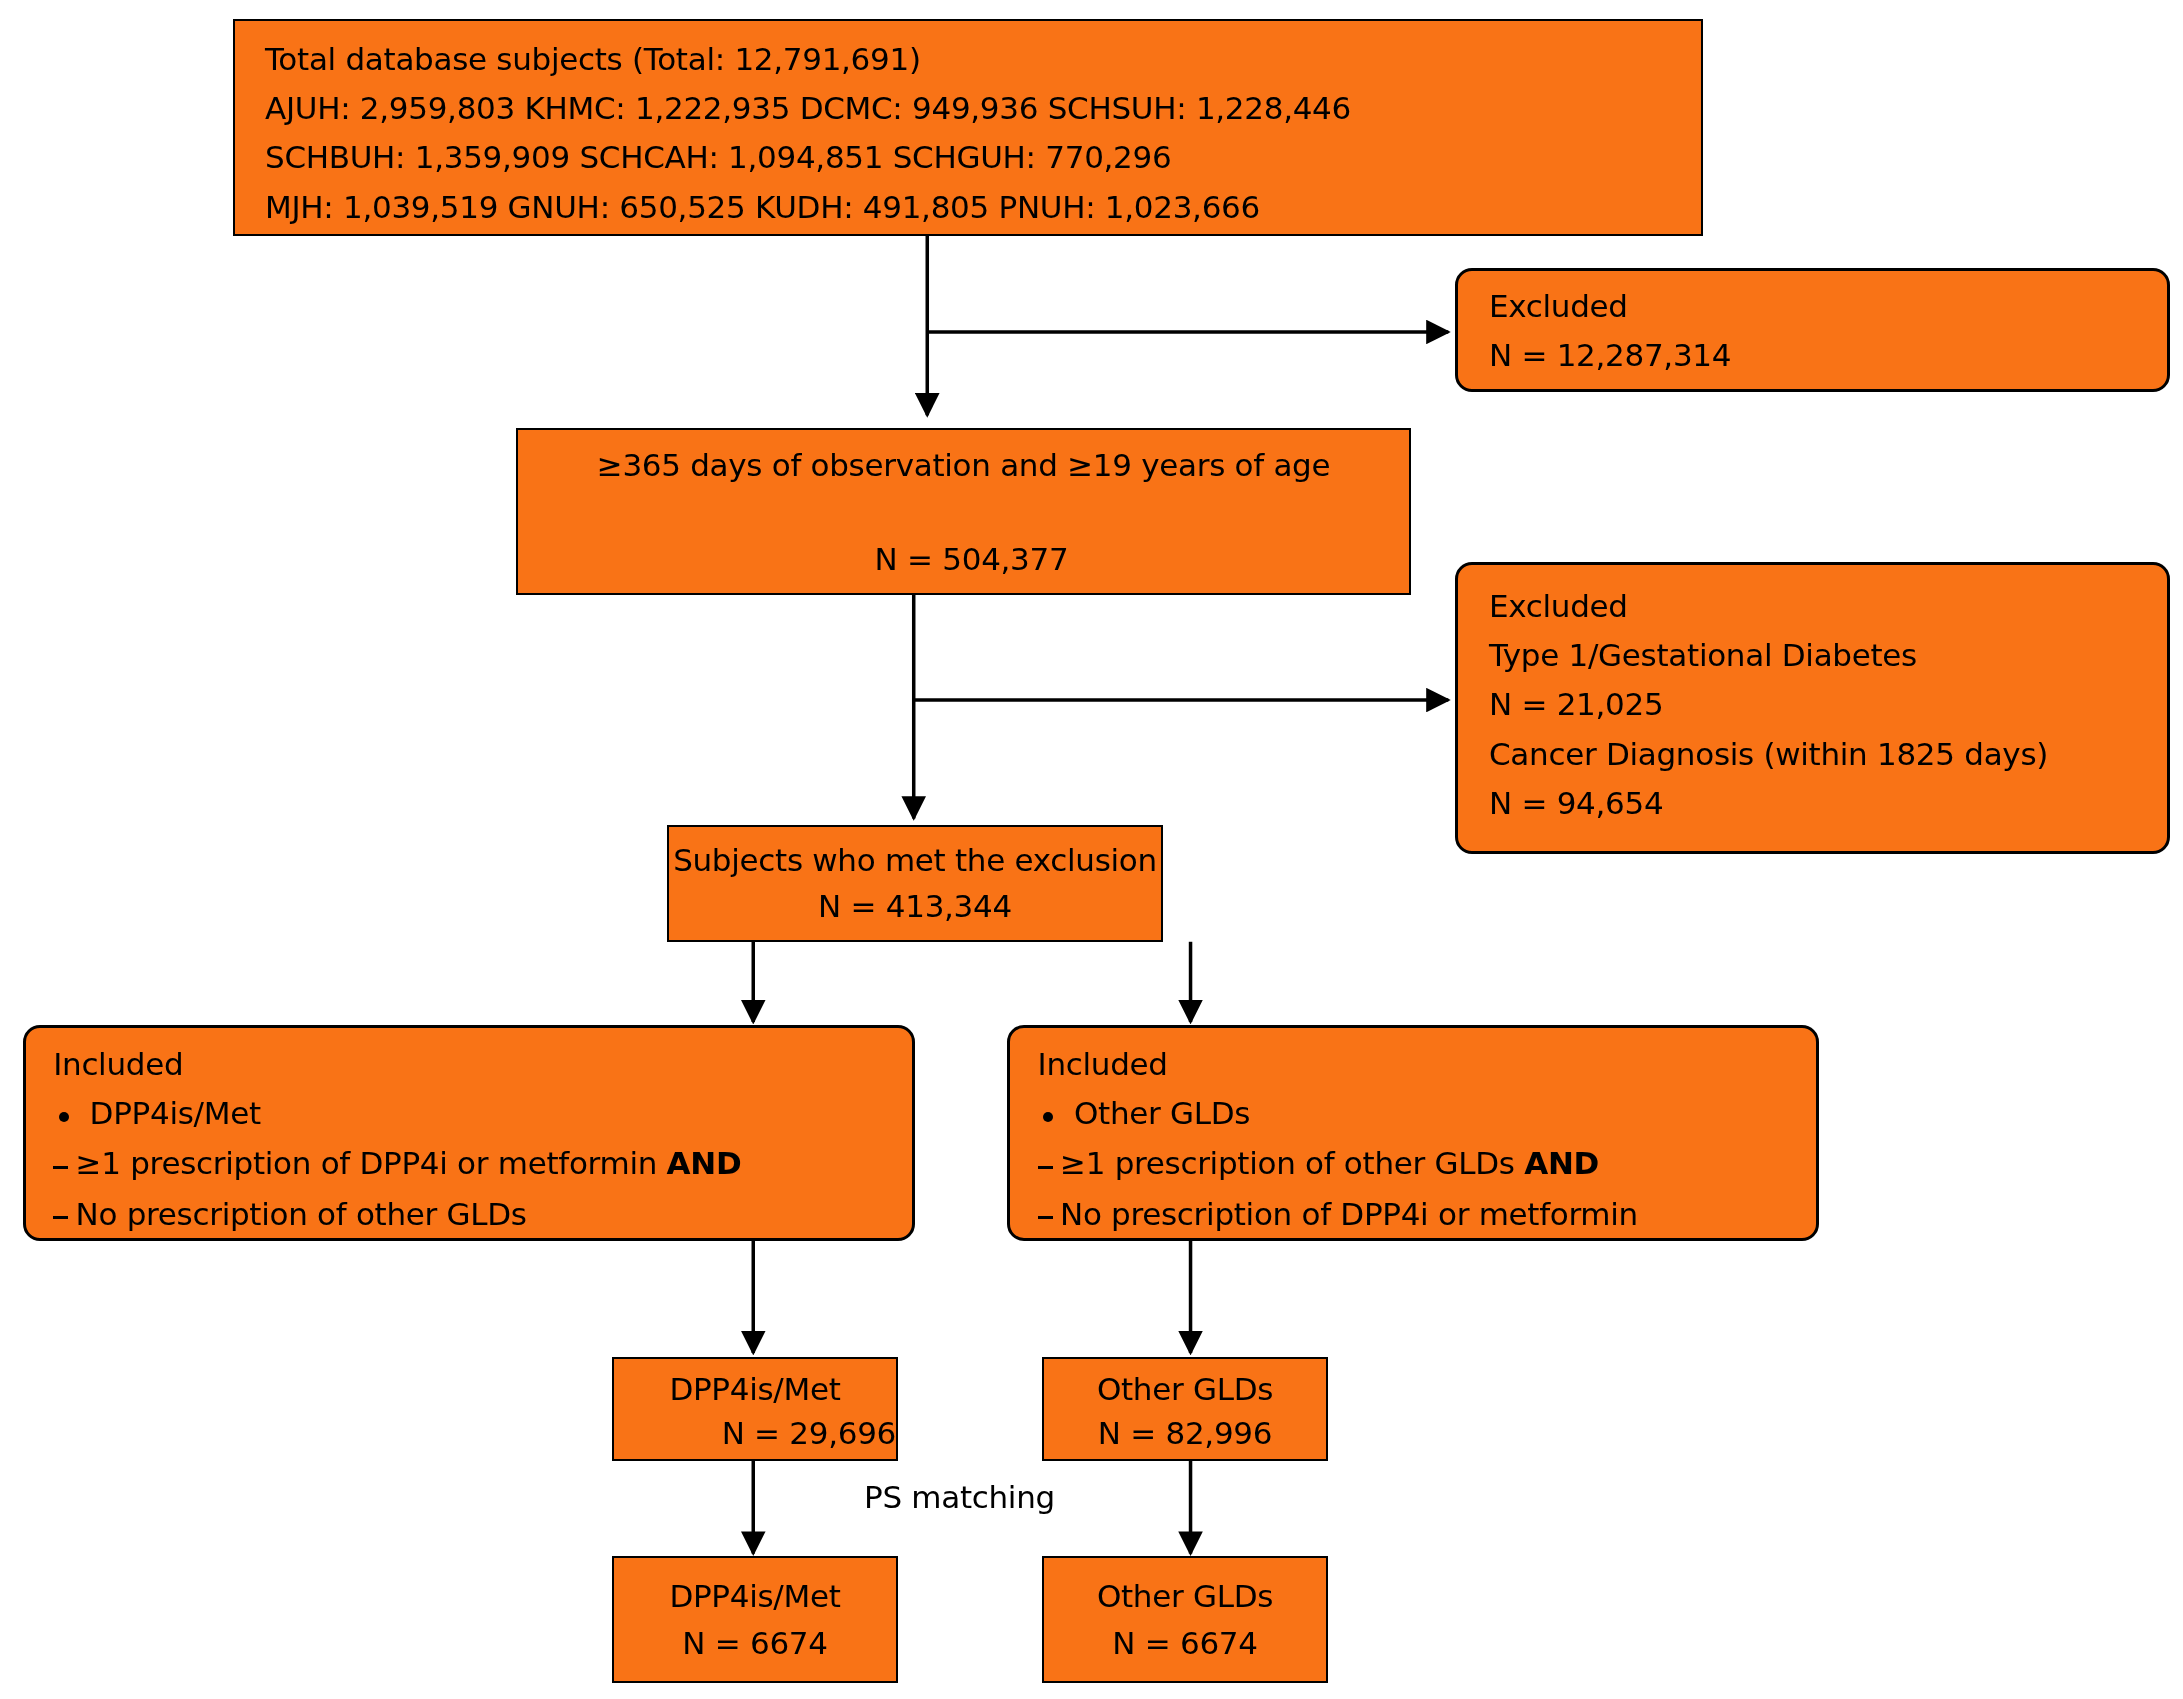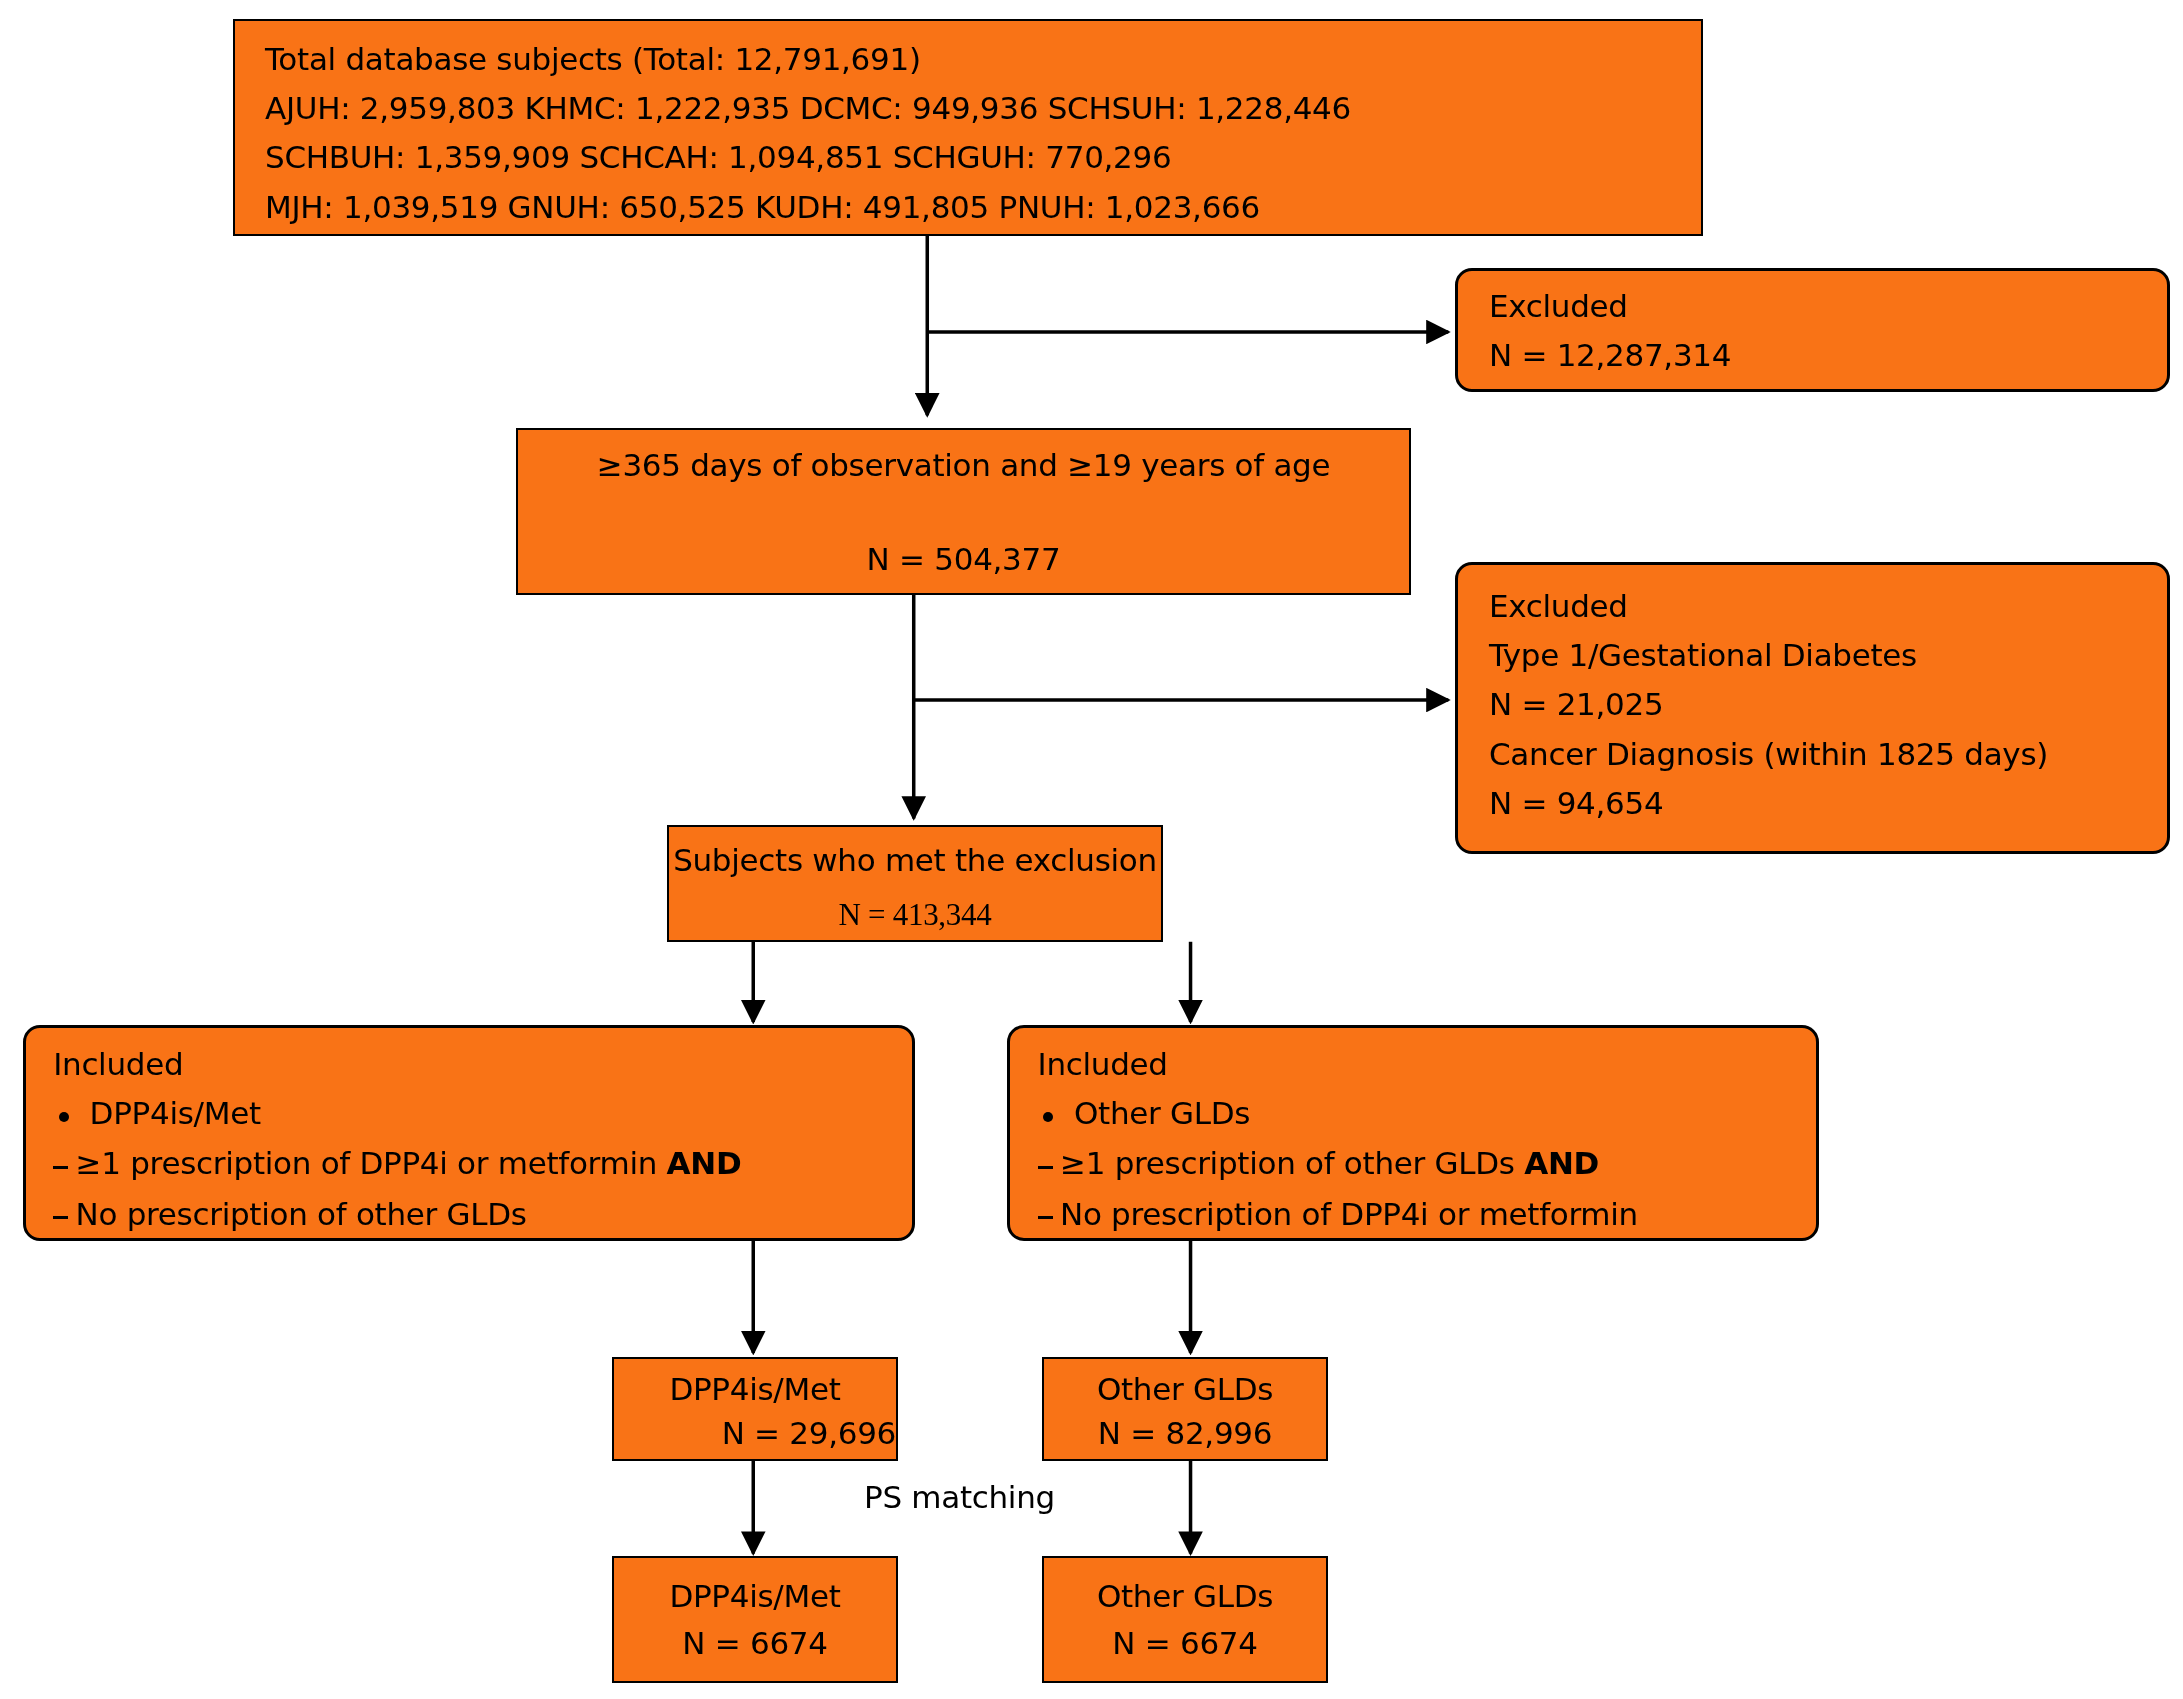--- a/index.html
+++ b/index.html
@@ -95,34 +95,34 @@
     <div class="txt" style="left:30px; top:171px;">MJH: 1,039,519 GNUH: 650,525 KUDH: 491,805 PNUH: 1,023,666</div>
   </div>
 
   <div class="box rounded" style="left:1455px; top:268px; width:715px; height:124px;">
     <div class="txt" style="left:31px; top:20px;">Excluded</div>
     <div class="txt" style="left:31px; top:69px;">N = 12,287,314</div>
   </div>
 
   <div class="box" style="left:516px; top:428px; width:895px; height:167px;">
     <div class="txt ctr" style="top:20px;">≥365 days of observation and ≥19 years of age</div>
-    <div class="txt ctr" style="top:114px;">N = 504,377</div>
+    <div class="txt ctr" style="top:114px;padding-left:8px;">N = 504,377</div>
   </div>
 
   <div class="box rounded" style="left:1455px; top:562px; width:715px; height:292px;">
     <div class="txt" style="left:31px; top:26px;">Excluded</div>
     <div class="txt" style="left:31px; top:75px;">Type 1/Gestational Diabetes</div>
     <div class="txt" style="left:31px; top:124px;">N = 21,025</div>
     <div class="txt" style="left:31px; top:174px;">Cancer Diagnosis (within 1825 days)</div>
     <div class="txt" style="left:31px; top:223px;">N = 94,654</div>
   </div>
 
   <div class="box" style="left:667px; top:825px; width:496px; height:117px;">
     <div class="txt ctr" style="top:18px;">Subjects who met the exclusion</div>
-    <div class="txt ctr" style="top:72px;font-family:Liberation Serif, serif;">N = 413,344</div>
+    <div class="txt ctr" style="top:64px;">N = 413,344</div>
   </div>
 
   <div class="box rounded" style="left:22.6px; top:1025px; width:892px; height:216px;">
     <div class="txt" style="left:27.6px; top:21px;">Included</div>
     <span class="bullet" style="left:33px; top:84px;"></span>
     <div class="txt" style="left:64px; top:70px;">DPP4is/Met</div>
     <span class="dash" style="left:27.6px; top:138px;"></span>
     <div class="txt" style="left:50px; top:120px;"><span>≥1 prescription of DPP4i or metformin </span><span class="bold">AND</span></div>
     <span class="dash" style="left:27.6px; top:188px;"></span>
     <div class="txt" style="left:50px; top:171px;"><span>No prescription of other GLDs</span><span class="bold"></span></div>

